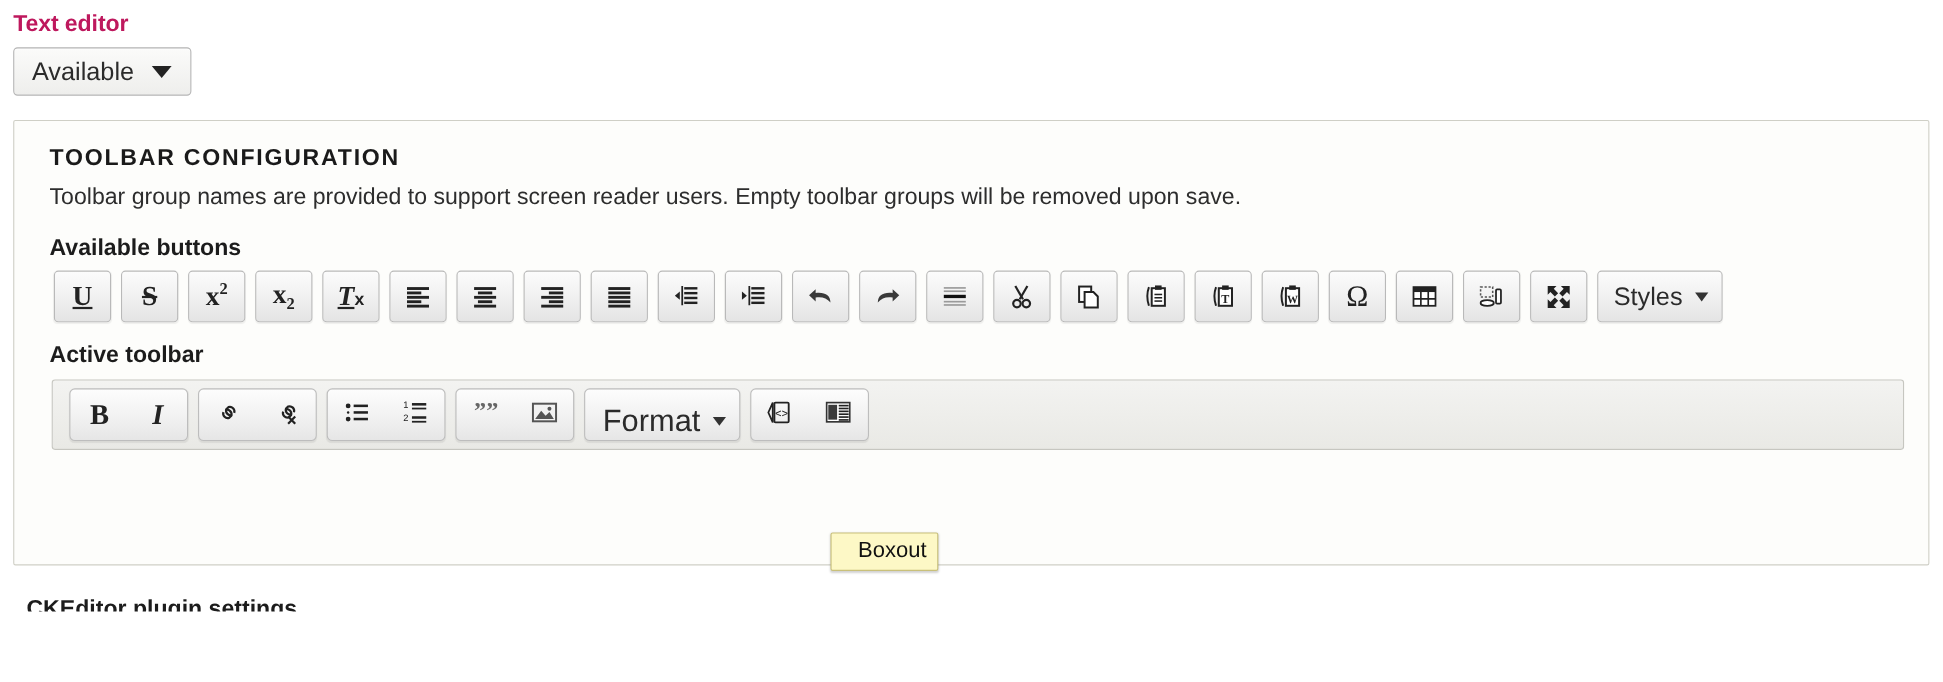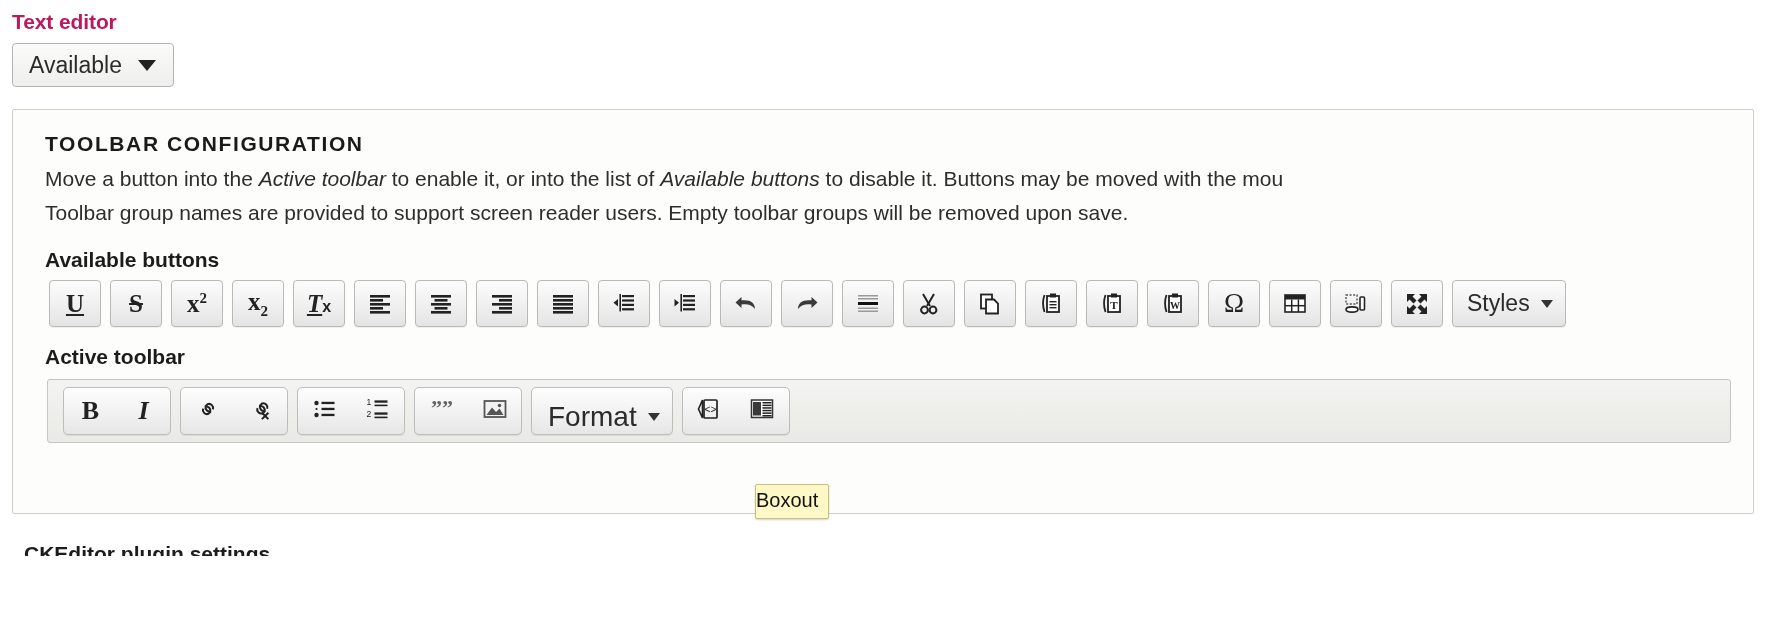--- a/index.html
+++ b/index.html
@@ -198,21 +198,21 @@
 
   
   .tooltip {
     position: absolute;
     left: 755px;
     top: 484px;
     background: #fdf8c6;
     border: 1px solid #c9c07a;
     color: #111;
     font-size: 20px;
-    padding: 4px 10px 6px 0;
+    padding: 4px 10px 6px 24px;
     border-radius: 2px;
     box-shadow: 0 1px 2px rgba(0,0,0,0.18);
     white-space: nowrap;
   }
 
   
   .bottom-heading {
     position: absolute;
     left: 12px;
     top: 542px;
@@ -237,21 +237,20 @@
       <span class="caret"></span>
     </div>
   </div>
 
   
   <div class="config-box">
 
     <div class="config-title">TOOLBAR CONFIGURATION</div>
 
     <div class="config-desc">
-      <div><span>Move a button into the </span><em>Active toolbar</em><span> to enable it, or into the list of </span><em>Available buttons</em><span> to disable it. Buttons may be moved with the mou</span></div>
       <div>Toolbar group names are provided to support screen reader users. Empty toolbar groups will be removed upon save.</div>
     </div>
 
     <div class="section-label">Available buttons</div>
     <div class="btn-row" id="available-row">
         <div class="ck-btn" title="Underline">
           <span><span class="txt" style="text-decoration:underline">U</span></span>
         </div>
         <div class="ck-btn" title="Strike Through">
           <span><span class="txt" style="text-decoration:line-through">S</span></span>

